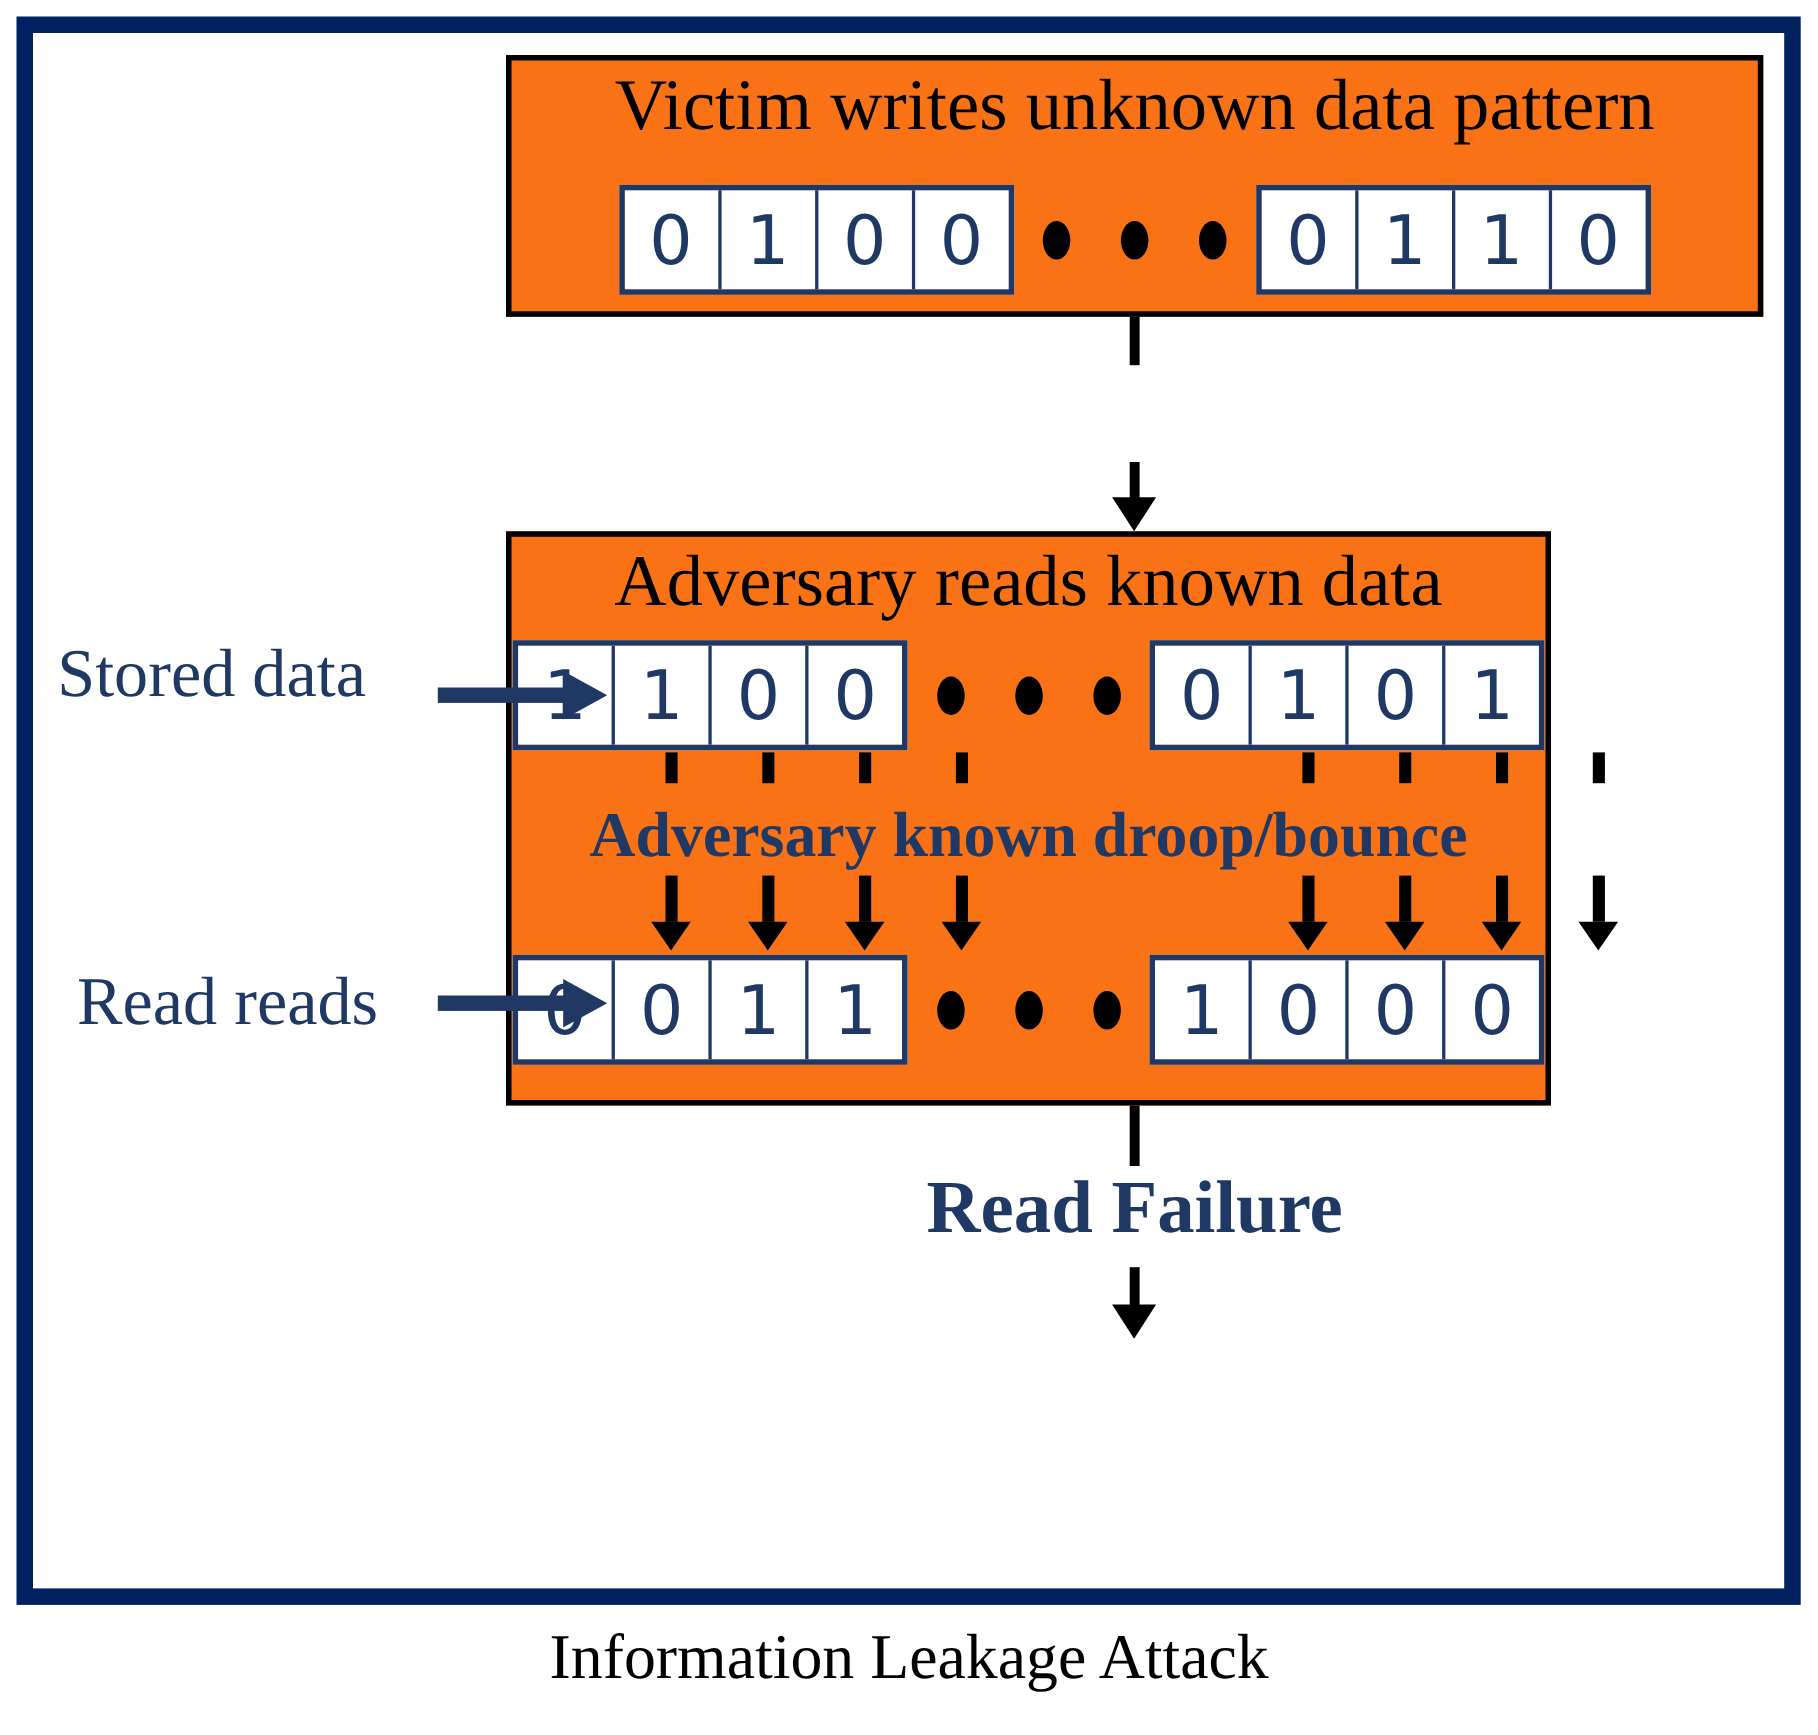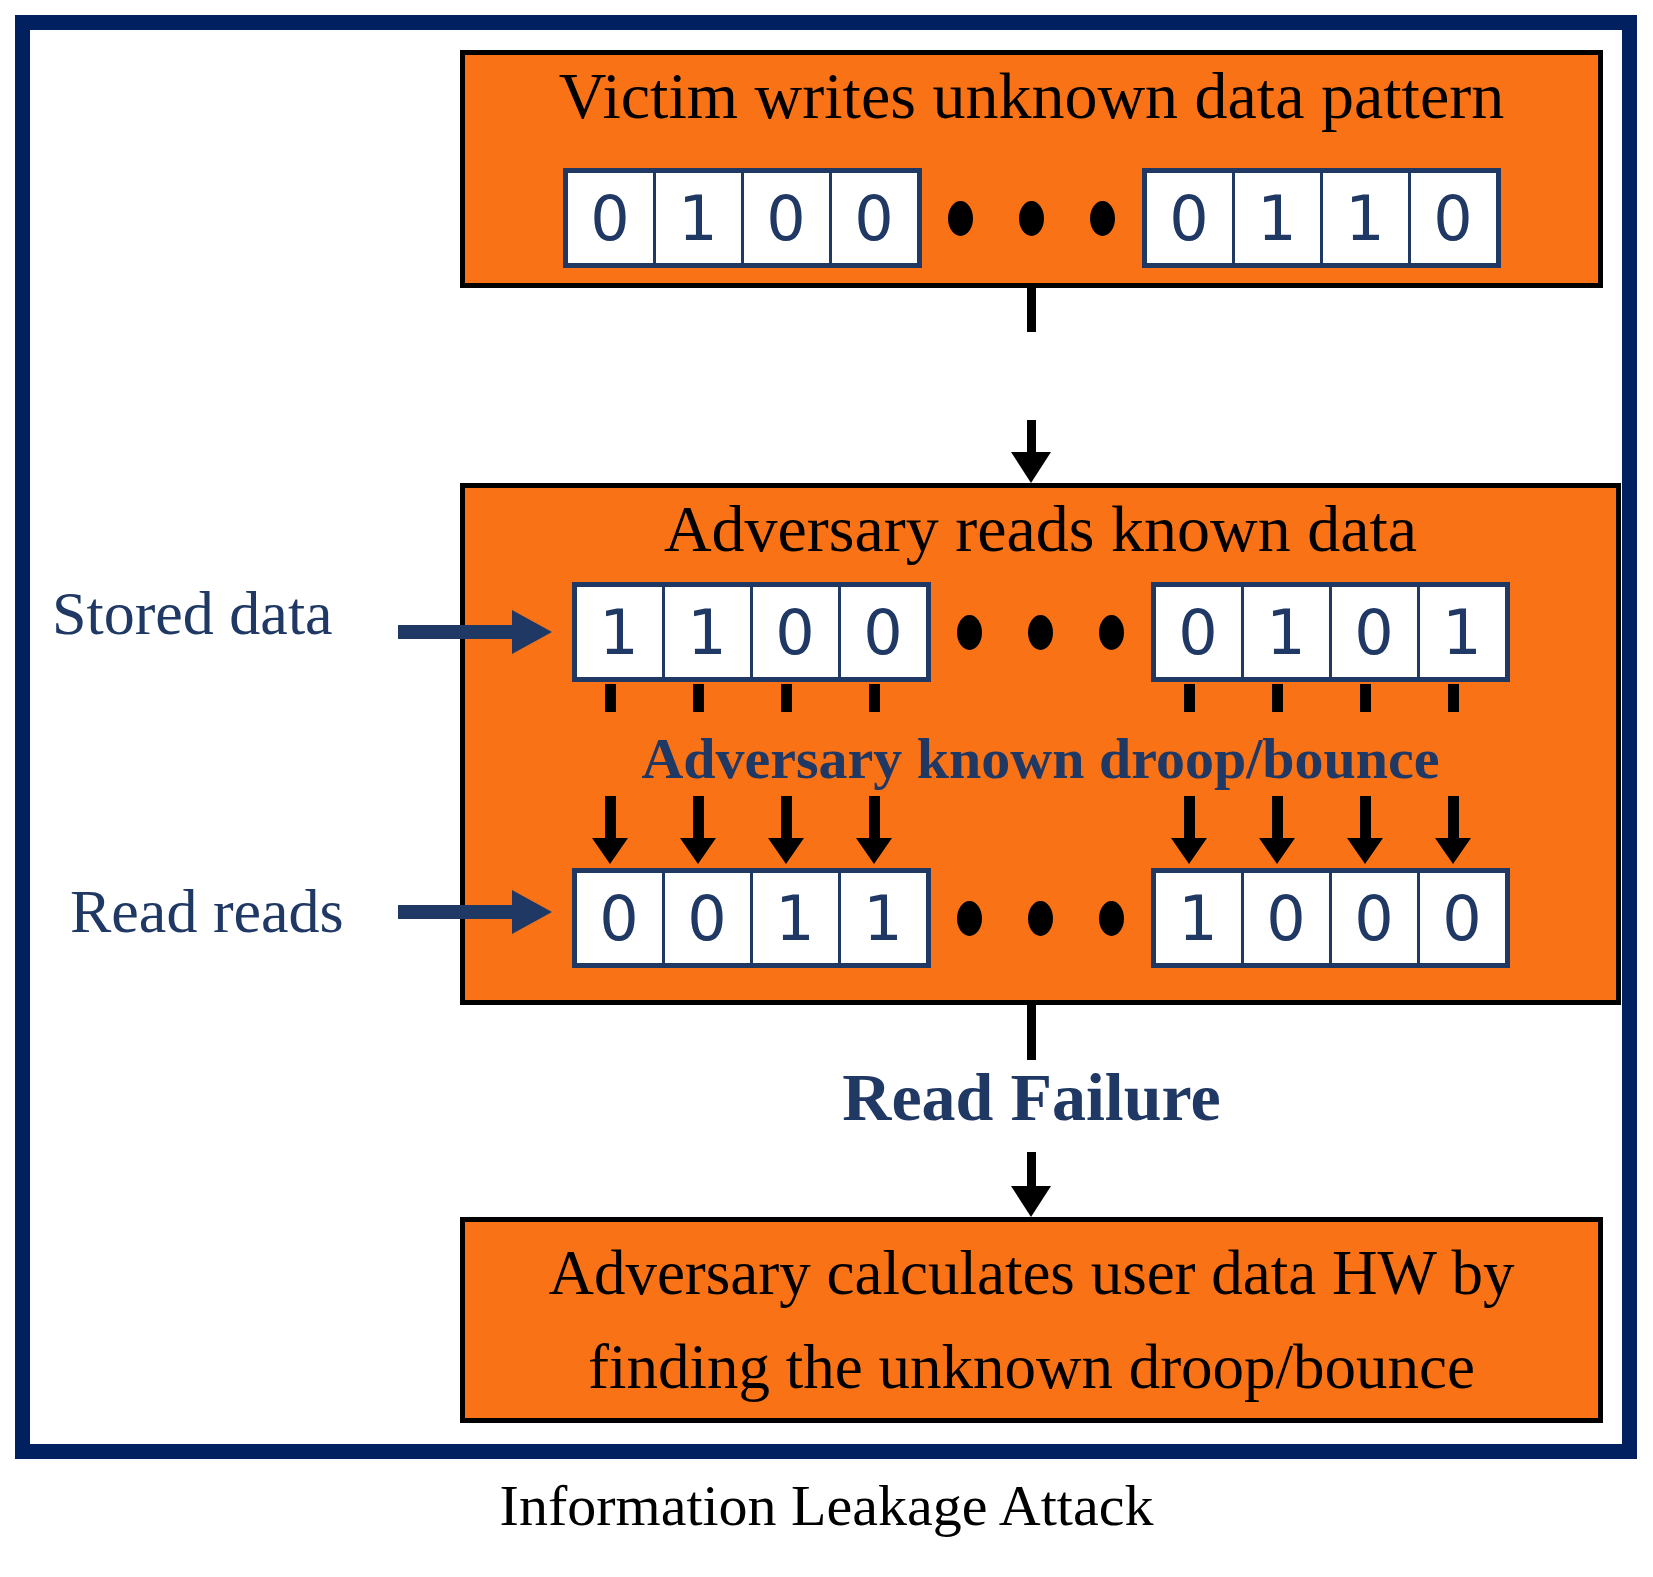--- a/index.html
+++ b/index.html
@@ -100,21 +100,21 @@
         <div class="bit-cell">1</div>
         <div class="bit-cell">0</div>
       </div>
     </div>
   </div>
 
   <div class="vline" style="left:1027px;top:288px;height:44px;"></div>
   <div class="vline" style="left:1027px;top:420px;height:34px;"></div>
   <div class="head-down" style="left:1011px;top:452px;"></div>
 
-  <div class="fbox" style="left:460px;top:483px;width:1161px;height:522px;">
+  <div class="fbox" style="left:460px;top:483px;width:950px;height:522px;">
     <div class="box-title">Adversary reads known data</div>
 
     <div class="bit-row" style="top:94px;">
       <div class="bit-group">
         <div class="bit-cell">1</div>
         <div class="bit-cell">1</div>
         <div class="bit-cell">0</div>
         <div class="bit-cell">0</div>
       </div>
       <div class="dots">
@@ -185,20 +185,16 @@
 
   <div class="side-label" style="left:70px;top:876px;">Read reads</div>
   <div class="navy-shaft" style="left:398px;top:905px;width:116px;"></div>
   <div class="navy-head" style="left:512px;top:890px;"></div>
 
   <div class="vline" style="left:1027px;top:1005px;height:55px;"></div>
   <div class="flow-label" style="top:1058px;font-size:68px;">Read Failure</div>
   <div class="vline" style="left:1027px;top:1152px;height:36px;"></div>
   <div class="head-down" style="left:1011px;top:1186px;"></div>
 
-  <div class="fbox" style="left:460px;top:1217px;width:1143px;height:206px;display:flex;flex-direction:column;justify-content:center;">
-    <div class="bottom-line">Adversary calculates user data HW by</div>
-    <div class="bottom-line">finding the unknown droop/bounce</div>
-  </div>
 
   <div class="caption">Information Leakage Attack</div>
 
 </div>
 
 </body></html>

